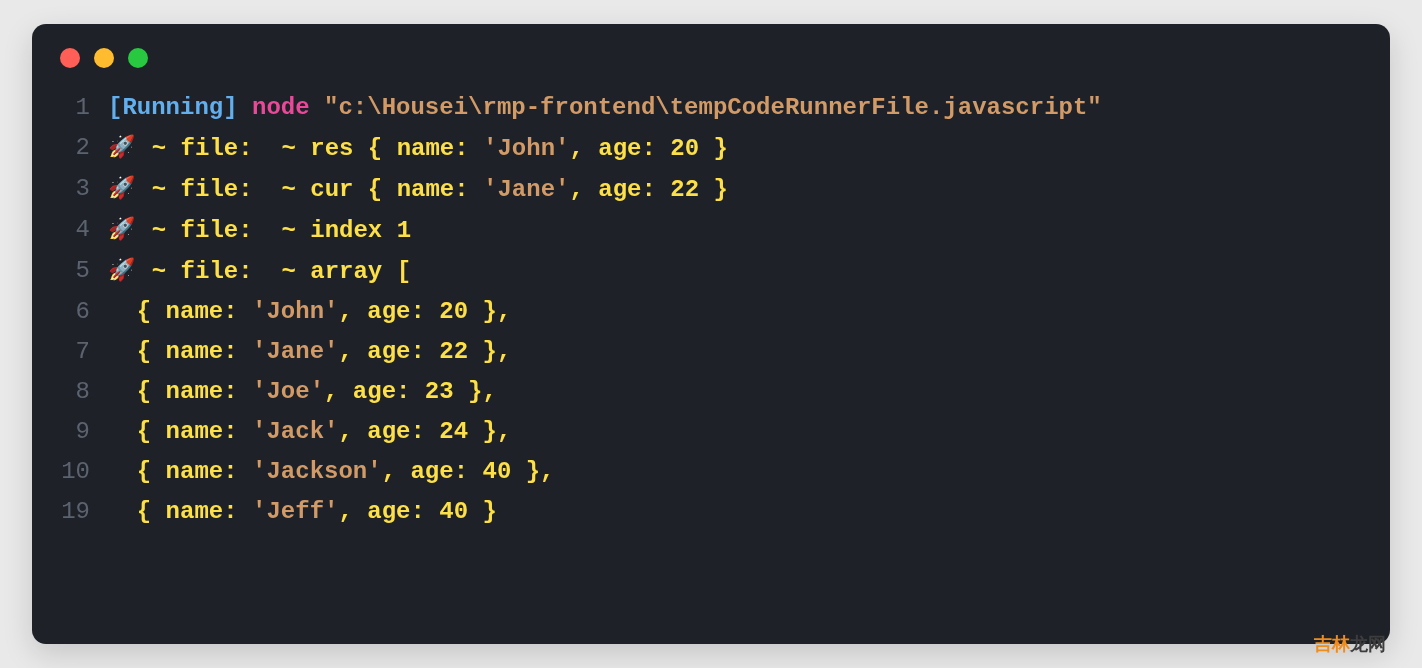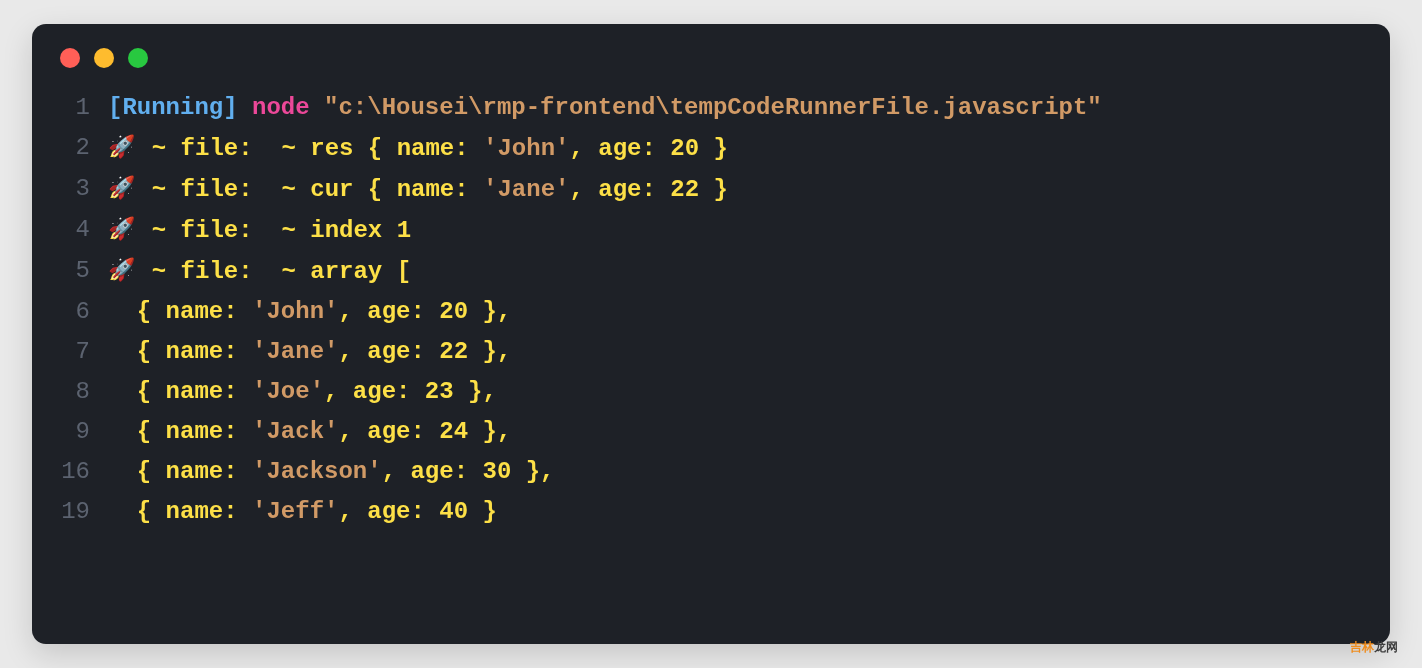--- a/index.html
+++ b/index.html
@@ -68,23 +68,23 @@
     .token-orange { color: #d19a66; }
     .token-text { color: #fde047; }
     .rocket {
       font-size: 22px;
       display: inline-block;
       margin-right: 2px;
     }
     .watermark {
       position: absolute;
       bottom: 12px;
-      right: 24px;
+      right: 36px;
       font-family: "SimHei", "Microsoft YaHei", sans-serif;
-      font-size: 12px;
+      font-size: 18px;
       font-weight: bold;
     }
     .wm-a { color: #f08c1c; }
     .wm-b { color: #3d3d3d; }
   </style>
 </head>
 <body>
 
 <div class="terminal-window">
   <div class="title-bar">
@@ -123,22 +123,22 @@
       </div>
       <div class="code-line">
         <div class="gutter">8</div>
         <div class="code-content"><span class="token-text">  { name: </span><span class="token-orange">'Joe'</span><span class="token-text">, age: 23 },</span></div>
       </div>
       <div class="code-line">
         <div class="gutter">9</div>
         <div class="code-content"><span class="token-text">  { name: </span><span class="token-orange">'Jack'</span><span class="token-text">, age: 24 },</span></div>
       </div>
       <div class="code-line">
-        <div class="gutter">16</div>
-        <div class="code-content"><span class="token-text">  { name: </span><span class="token-orange">'Jackson'</span><span class="token-text">, age: 30 },</span></div>
+        <div class="gutter">10</div>
+        <div class="code-content"><span class="token-text">  { name: </span><span class="token-orange">'Jackson'</span><span class="token-text">, age: 40 },</span></div>
       </div>
       <div class="code-line">
         <div class="gutter">19</div>
         <div class="code-content"><span class="token-text">  { name: </span><span class="token-orange">'Jeff'</span><span class="token-text">, age: 40 }</span></div>
       </div>
     </div>
 </div>
 
 <div class="watermark">
   <span class="wm-a">吉林</span><span class="wm-b">龙网</span>

